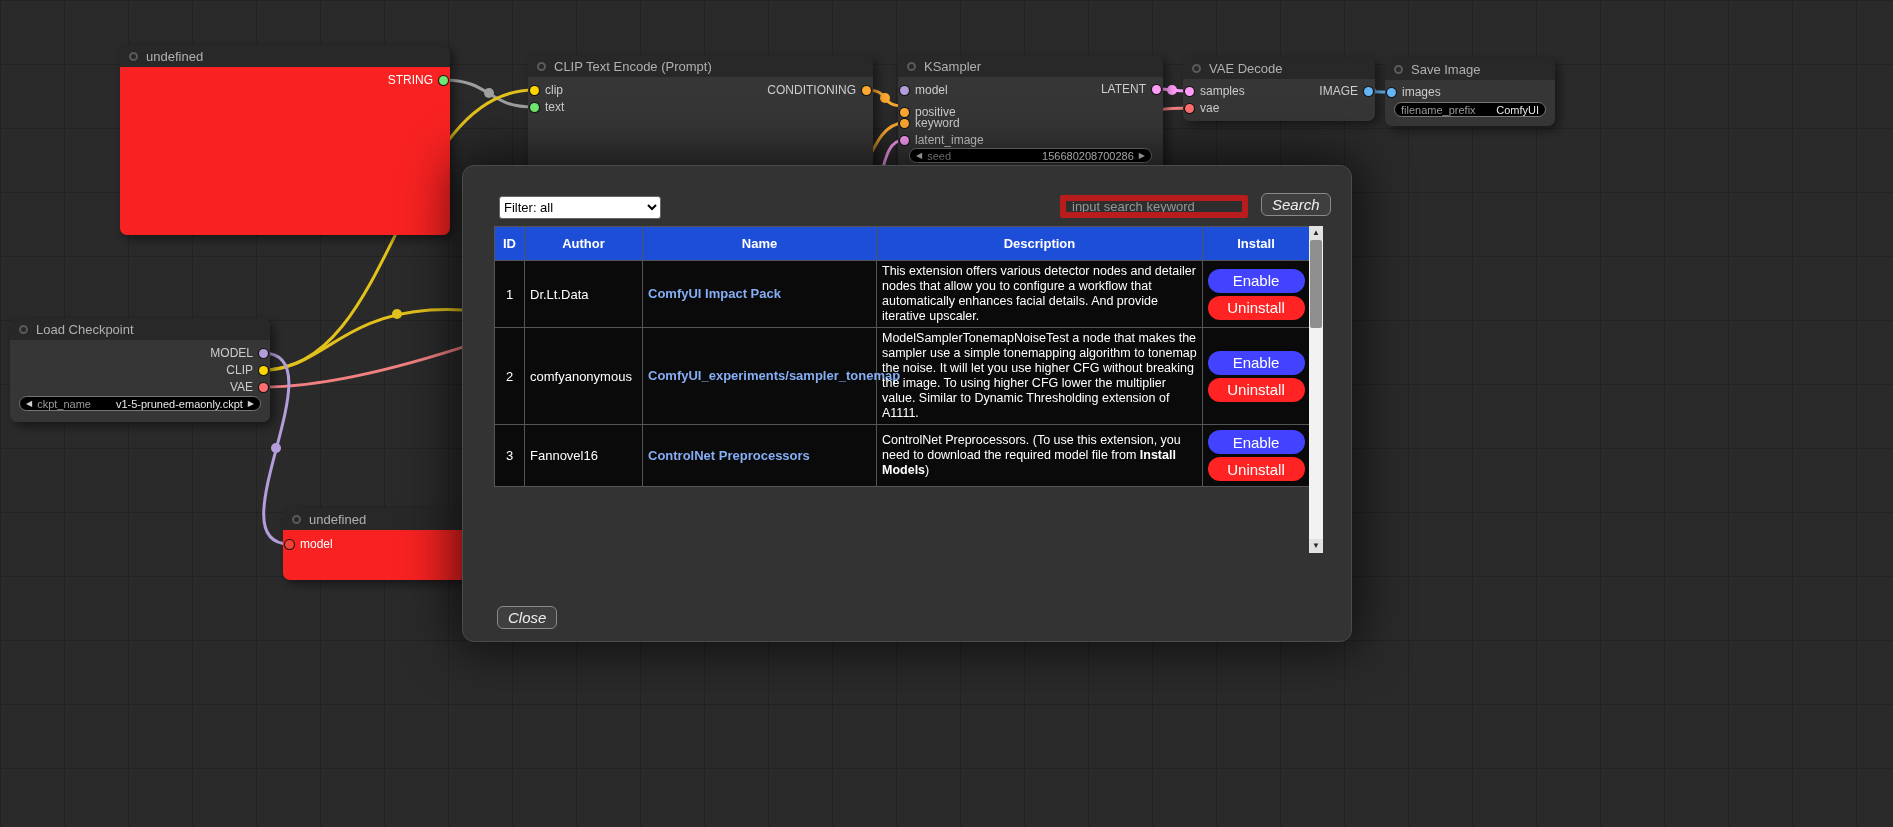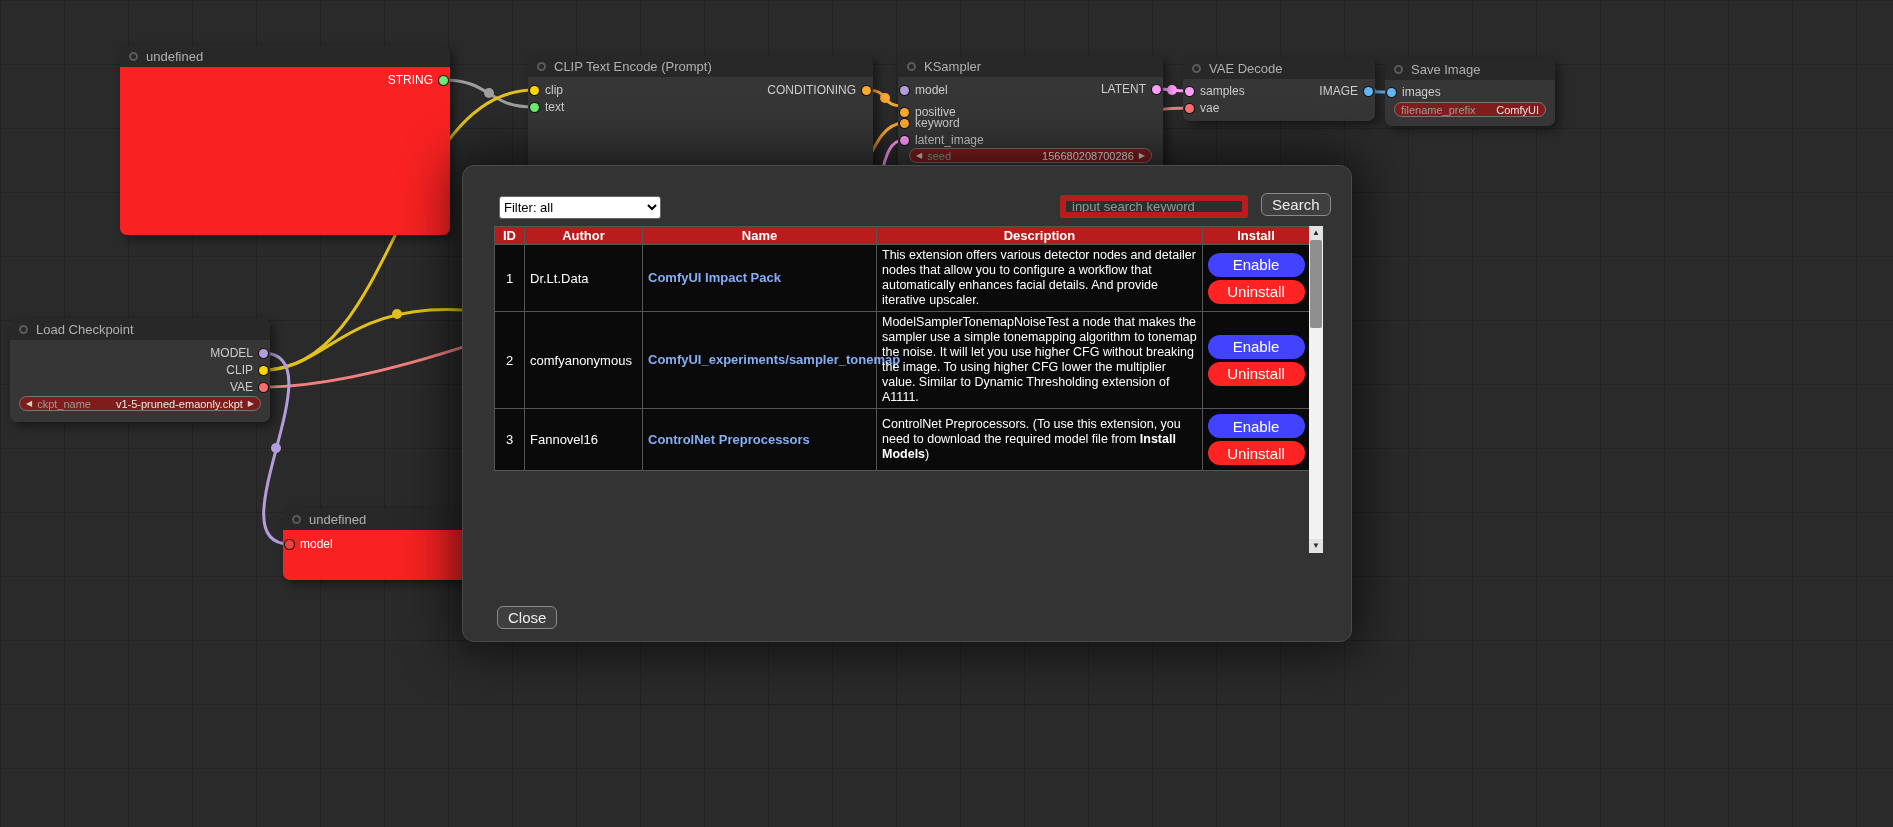--- a/index.html
+++ b/index.html
@@ -42,21 +42,21 @@
   .sdot { width: 9px; height: 9px; border-radius: 50%; box-shadow: 0 0 0 1px #151515; flex: none; }
   .d-model  { background: #b39ddb; }
   .d-clip   { background: #ffd500; }
   .d-vae    { background: #ff6e6e; }
   .d-cond   { background: #ffa931; }
   .d-latent { background: #ff9cf9; }
   .d-image  { background: #64b5f6; }
   .d-string { background: #6ee86e; }
   .d-error  { background: #f34235; }
   .widget {
-    position: absolute; height: 15px; border: 1px solid #767676; background: #7f1d1d;
+    position: absolute; height: 15px; border: 1px solid #767676; background: #000000;
     border-radius: 8px; display: flex; align-items: center; font-size: 11px;
     color: #aaa; padding: 0 6px; gap: 5px; white-space: nowrap; overflow: hidden;
   }
   .warrow { font-size: 8px; color: #cfcfcf; flex: none; }
   .wlabel { color: #9a9a9a; }
   .wvalue { margin-left: auto; color: #e8e8e8; }
 
   
   .modal {
     position: absolute; left: 462px; top: 165px; width: 890px; height: 477px;
@@ -69,32 +69,32 @@
     border: 1px solid #666; border-radius: 3px;
   }
   .search-input {
     position: absolute; left: 597px; top: 29px; width: 188px; height: 23px;
     background: #2e2e2e; border: 6px solid #b91c1c; border-radius: 2px;
     color: #ddd; font-size: 13px; font-family: inherit; padding: 0 6px;
   }
   .search-input::placeholder { color: #969696; }
   .gbtn {
     background: #3f3f3f; border: 1px solid #8a8a8a; border-radius: 6px;
-    color: #eeeeee; font-size: 15px; font-family: inherit; padding: 2px 10px; cursor: pointer;
+    color: #eeeeee; font-size: 15px; font-family: inherit; padding: 2px 10px; cursor: pointer; font-style: italic;
   }
   .search-btn { position: absolute; left: 798px; top: 27px; }
   .close-btn  { position: absolute; left: 34px; top: 440px; }
 
   table.ext-table {
     position: absolute; left: 31px; top: 60px; width: 815px;
     border-collapse: collapse; table-layout: fixed; background: #000;
   }
   .ext-table th {
-    background: #b91c1c; color: #fff; font-weight: bold; font-size: 13px;
-    border: 1px solid #555; padding: 1px 2px; height: 18px;
+    background: #1d4ed8; color: #fff; font-weight: bold; font-size: 13px;
+    border: 1px solid #555; padding: 9px 2px; height: 18px;
   }
   .ext-table td {
     background: #0a0a0a; border: 1px solid #555; color: #fff;
     font-size: 12.5px; line-height: 15px; padding: 3px 5px; vertical-align: middle;
   }
   td.c-id { text-align: center; font-size: 13px; }
   td.c-author { font-size: 13px; margin-left: 32px; }
   td.c-name a { color: #85aef5; font-weight: bold; font-size: 13px; text-decoration: none; cursor: pointer; }
   td.c-install { text-align: center; padding: 2px; }
   .btn-enable, .btn-uninstall {

